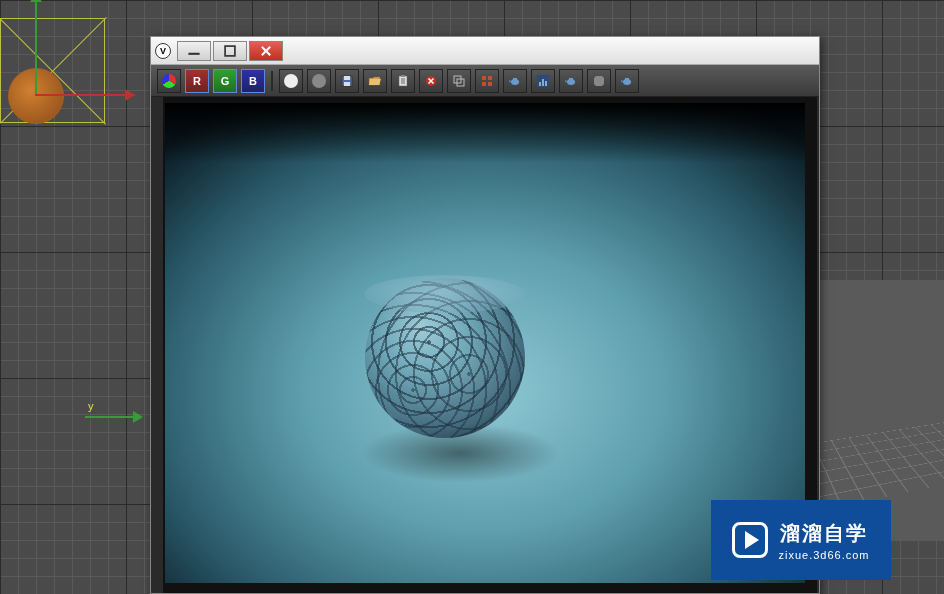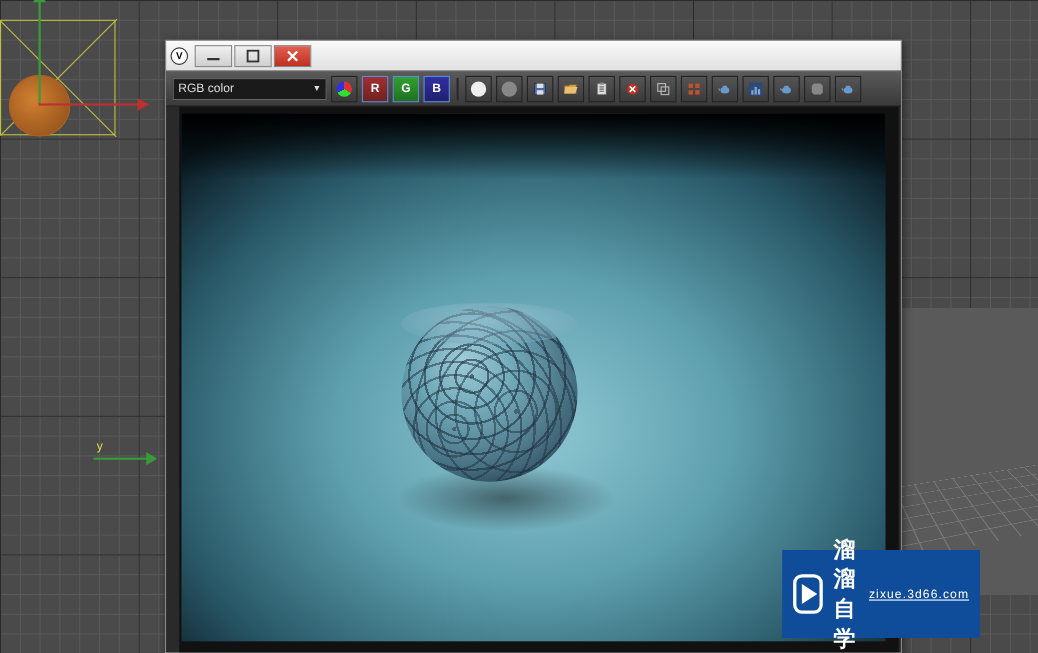--- a/index.html
+++ b/index.html
@@ -180,23 +180,23 @@
       width: 180px; height: 80px;
       background: #0f4d9a;
       display: flex; align-items: center; justify-content: center;
       gap: 10px; padding: 0 10px;
     }
     .wm-icon {
       width: 36px; height: 36px; border: 3px solid #fff; border-radius: 8px;
       display: flex; align-items: center; justify-content: center;
     }
     .wm-play { width: 0; height: 0; border-top: 9px solid transparent; border-bottom: 9px solid transparent; border-left: 14px solid #fff; margin-left: 3px; }
-    .wm-text { color: #fff; display: flex; flex-direction: row; align-items: center; }
+    .wm-text { color: #fff; display: flex; flex-direction: column; align-items: center; }
     .wm-text .line1 { font-size: 20px; font-weight: bold; letter-spacing: 2px; }
-    .wm-text .line2 { font-size: 11px; letter-spacing: 1px; margin-top: 2px; text-decoration: underline; }
+    .wm-text .line2 { font-size: 11px; letter-spacing: 1px; margin-top: 2px; }
     
     svg { width: 14px; height: 14px; }
   </style>
 </head>
 <body>
 
 <div class="grid-bg"></div>
 <div class="grid-major"></div>
 
 <div class="gizmo-tl">
@@ -237,23 +237,20 @@
       <div class="win-btn close">
         <svg viewBox="0 0 10 10">
             <line x1="2" y1="2" x2="8" y2="8" stroke="#fff" stroke-width="1.5"></line>
             <line x1="8" y1="2" x2="2" y2="8" stroke="#fff" stroke-width="1.5"></line>
           </svg>
       </div>
     </div>
   </div>
 
   <div class="toolbar">
-    <div class="channel-select">
-      <span>RGB color</span>
-    </div>
     <div class="tb-btn" title="rgb-channels">
       <div class="rgb-circle"></div>
     </div>
     <div class="tb-btn red-ch active">R</div>
     <div class="tb-btn green-ch active">G</div>
     <div class="tb-btn blue-ch active">B</div>
     <div class="tb-sep"></div>
     <div class="tb-btn">
         <div class="circle-icon circle-white"></div>
       </div>

